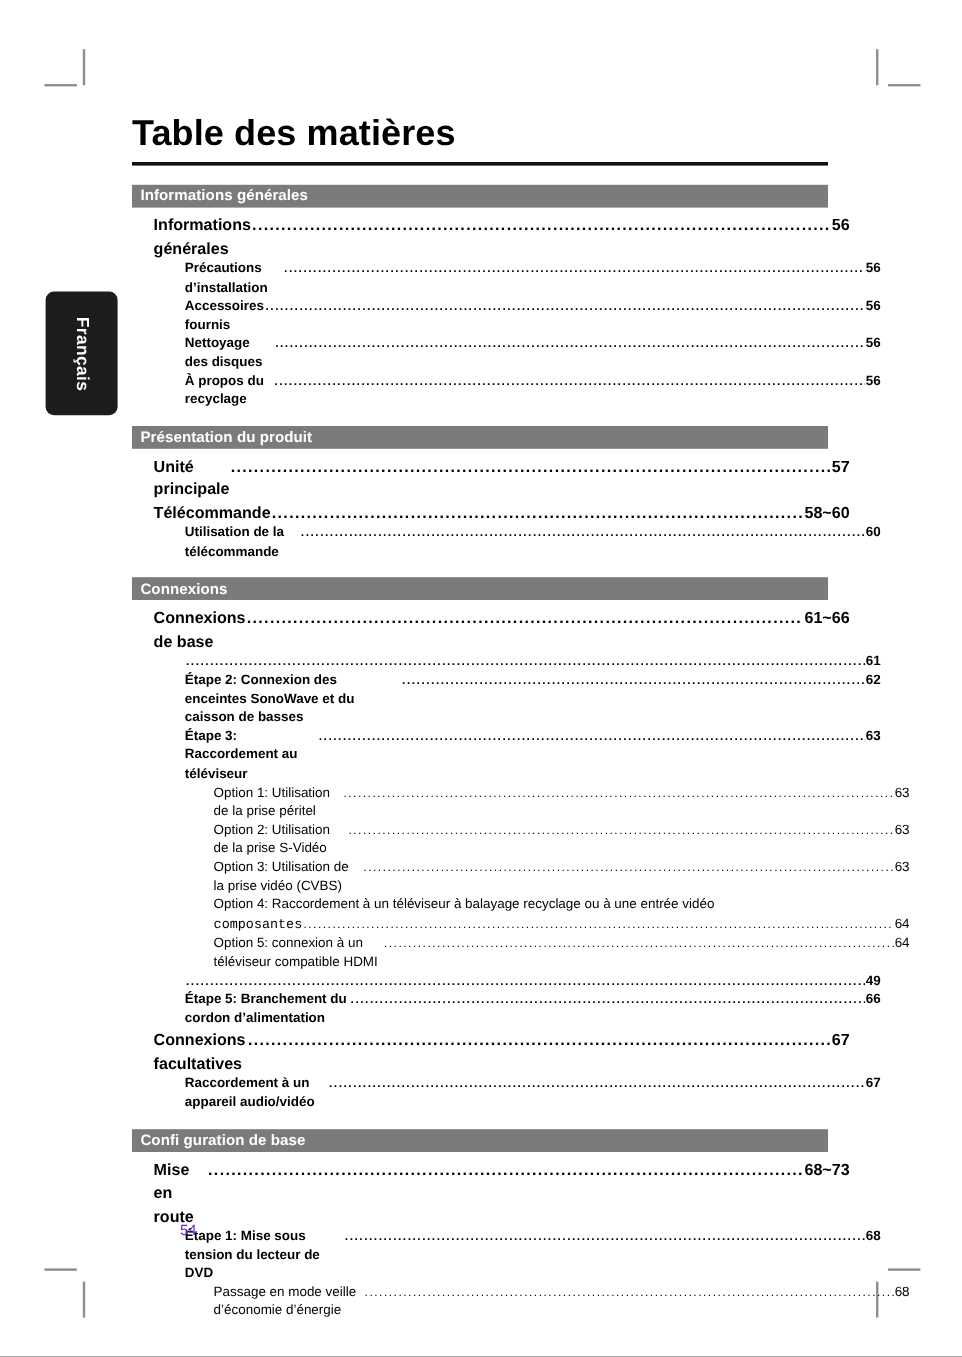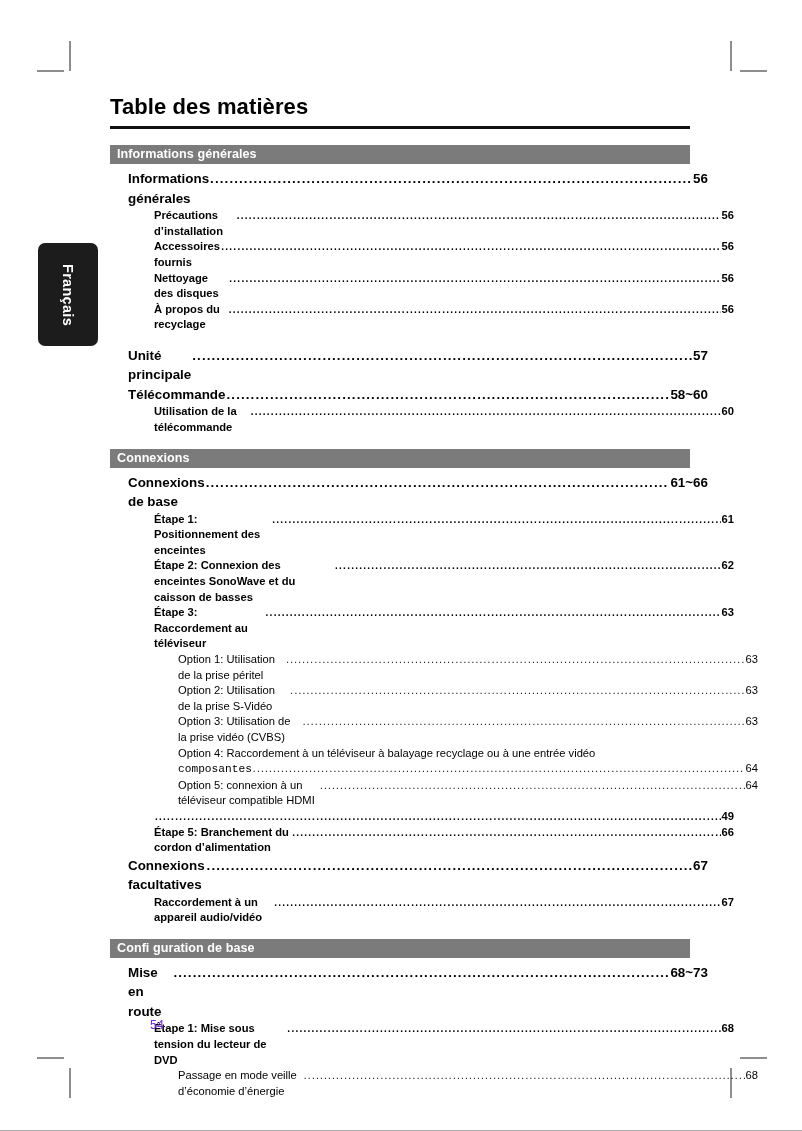--- a/index.html
+++ b/index.html
@@ -63,21 +63,21 @@
 
   
   #content {
     position: absolute;
     left: 110px;
     top: 95px;
     width: 580px;
   }
 
   #doc-title {
-    font-size: 22px;
+    font-size: 30px;
     font-weight: bold;
     color: #000000;
     letter-spacing: 0.1px;
     line-height: 1.1;
     margin: 0 0 7px 0;
   }
   #title-rule {
     width: 580px;
     height: 3px;
     background: #111111;
@@ -230,20 +230,23 @@
             </div>
             <div class="row lvl1">
               <span class="lab">À propos du recyclage</span>
               <span class="dots">........................................................................................................................................................................................................</span>
               <span class="pg">56</span>
             </div>
           </div>
         </div>
         <div class="gap-after-section"></div>
         <div class="section">
+          <div class="section-bar">
+            <span class="bar-label">Présentation du produit</span>
+          </div>
           <div class="entries">
             <div class="row lvl0">
               <span class="lab">Unité principale </span>
               <span class="dots">........................................................................................................................................................................................................</span>
               <span class="pg">57</span>
             </div>
             <div class="row lvl0">
               <span class="lab">Télécommande</span>
               <span class="dots">........................................................................................................................................................................................................</span>
               <span class="pg">58~60</span>
@@ -260,21 +263,20 @@
           <div class="section-bar">
             <span class="bar-label">Connexions</span>
           </div>
           <div class="entries">
             <div class="row lvl0">
               <span class="lab">Connexions de base</span>
               <span class="dots">........................................................................................................................................................................................................</span>
               <span class="pg">61~66</span>
             </div>
             <div class="row lvl1">
-              <span class="lab">Étape 1: Positionnement des enceintes </span>
               <span class="dots">........................................................................................................................................................................................................</span>
               <span class="pg">61</span>
             </div>
             <div class="row lvl1">
               <span class="lab">Étape 2: Connexion des enceintes SonoWave et du caisson de basses </span>
               <span class="dots">........................................................................................................................................................................................................</span>
               <span class="pg">62</span>
             </div>
             <div class="row lvl1">
               <span class="lab">Étape 3: Raccordement au téléviseur</span>

